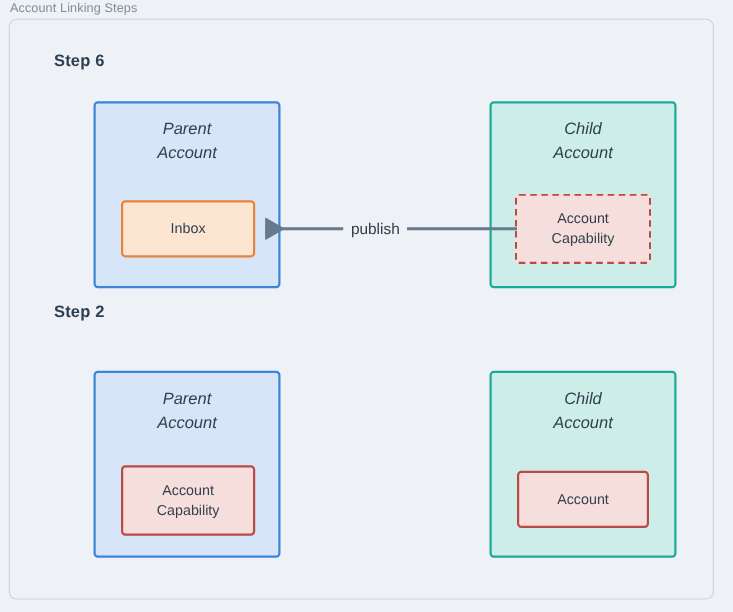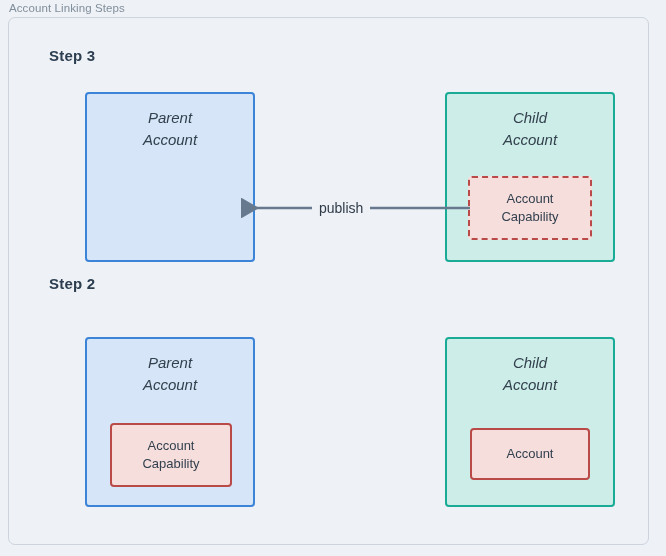--- a/index.html
+++ b/index.html
@@ -150,27 +150,28 @@
 </style>
 </head>
 <body>
 
 <div id="root">
 
   <div class="panel-title">Account Linking Steps</div>
 
   <div class="panel"></div>
 
-  <div class="step-label" id="step1-label">Step 3</div>
+  <div class="step-label" id="step1-label">Step 6</div>
 
   <div class="acct-box parent" id="parent-box-1">
     <div class="acct-title" id="parent-title-1">Parent
 Account</div>
   </div>
 
+  <div class="inner-box inbox" id="inbox-1">Inbox</div>
 
   <div class="acct-box child" id="child-box-1">
     <div class="acct-title" id="child-title-1">Child
 Account</div>
   </div>
 
   <div class="inner-box cap-dashed" id="cap-1">Account
 Capability</div>
 
   <div class="edge" id="edge-1">

